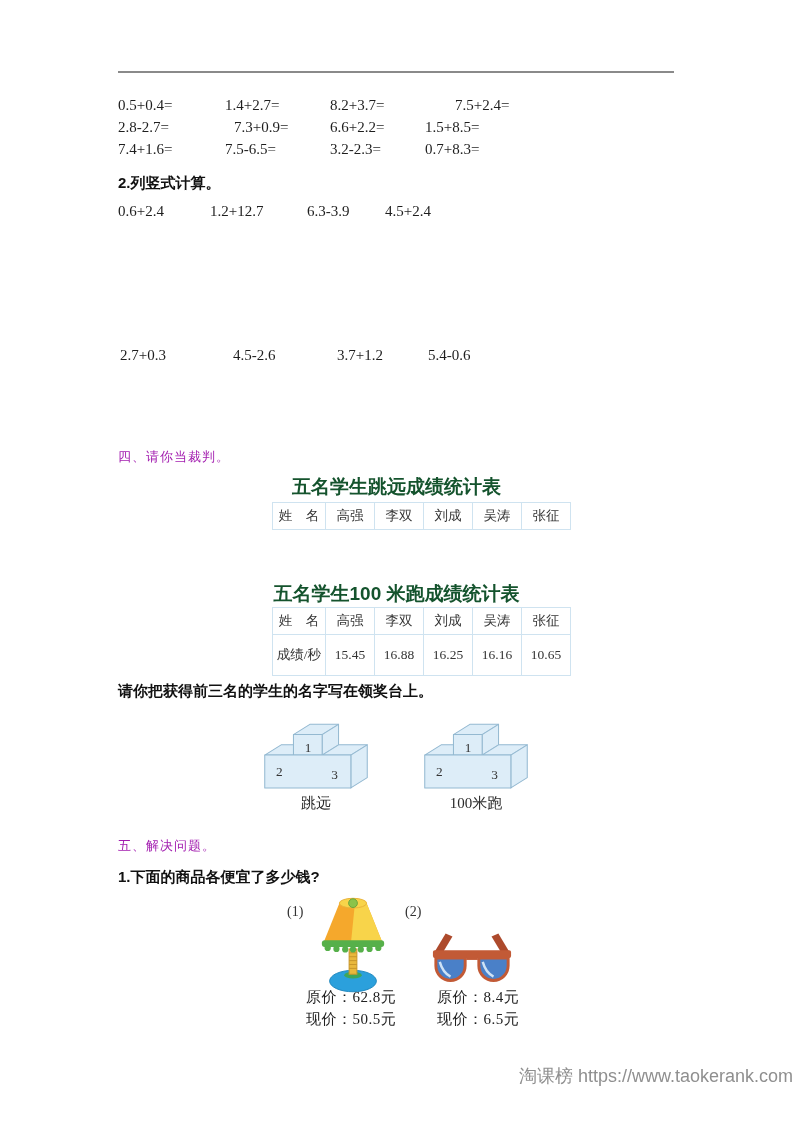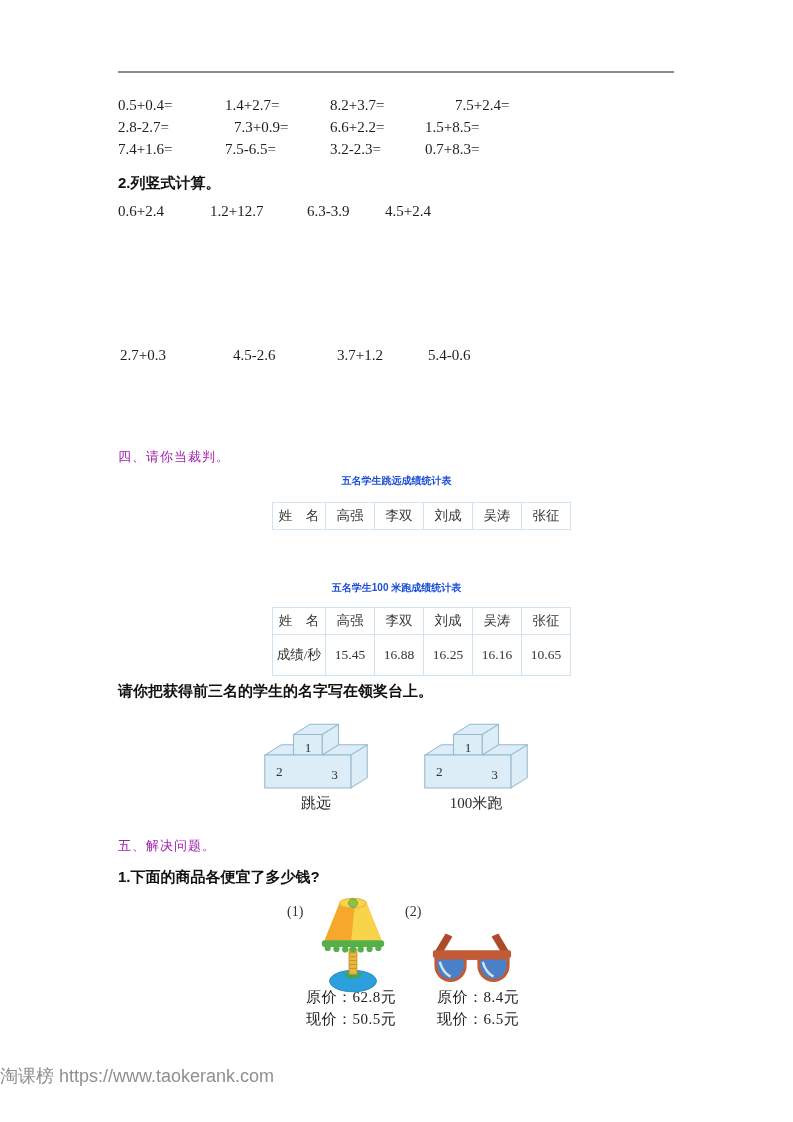--- a/index.html
+++ b/index.html
@@ -17,37 +17,37 @@
 
   .h-bold{position:absolute;font-family:"Liberation Sans",sans-serif;font-weight:bold;
           font-size:15px;color:#111;}
   .h-kai{position:absolute;font-size:13px;color:#a21caf;letter-spacing:1px;}
 
   .colrow{position:absolute;display:grid;font-size:15px;color:#1e1e1e;}
   .colrow.rA{left:118px;top:203px;grid-template-columns:92px 97px 78px 100px;}
   .colrow.rB{left:120px;top:347px;grid-template-columns:113px 104px 91px 100px;}
 
   .tbl-title{position:absolute;left:0;width:793px;text-align:center;
-             font-family:"Liberation Sans",sans-serif;font-weight:bold;font-size:10px;color:#1d4ed8;}
+             font-family:"Liberation Sans",sans-serif;font-weight:bold;font-size:19px;color:#14532d;}
   table.score{position:absolute;left:272px;border-collapse:collapse;table-layout:fixed;
               font-size:13.5px;color:#333;}
   table.score td{border:1px solid #cfe3f0;text-align:center;padding:0 2px;background:#fff;}
   table.score td.lbl{width:48px;}
   table.score td.val{width:44px;}
   table.score tr.hdr td{height:26px;margin-left:20px;}
   table.score tr.dat td{height:40px;}
 
   .podium{position:absolute;width:116px;height:82px;}
   .podium-label{position:absolute;width:116px;text-align:center;font-size:15px;color:#2b2b2b;}
   .podium svg text{font-family:"Liberation Serif",serif;font-size:13px;fill:#333;}
 
   .item-index{position:absolute;font-size:14px;color:#333;}
   .price{position:absolute;font-size:15px;line-height:22px;color:#222;letter-spacing:0.5px;}
 
-  .footer{position:absolute;left:0;top:1064px;width:793px;text-align:left;
+  .footer{position:absolute;left:0;top:1064px;width:793px;text-align:right;
           font-family:"Liberation Sans",sans-serif;font-size:18px;color:#8f8f8f;}
   .img-wrap{position:absolute;}
 </style>
 </head>
 <body>
 
 <div class="page">
 
   <div class="divider"></div>
 

